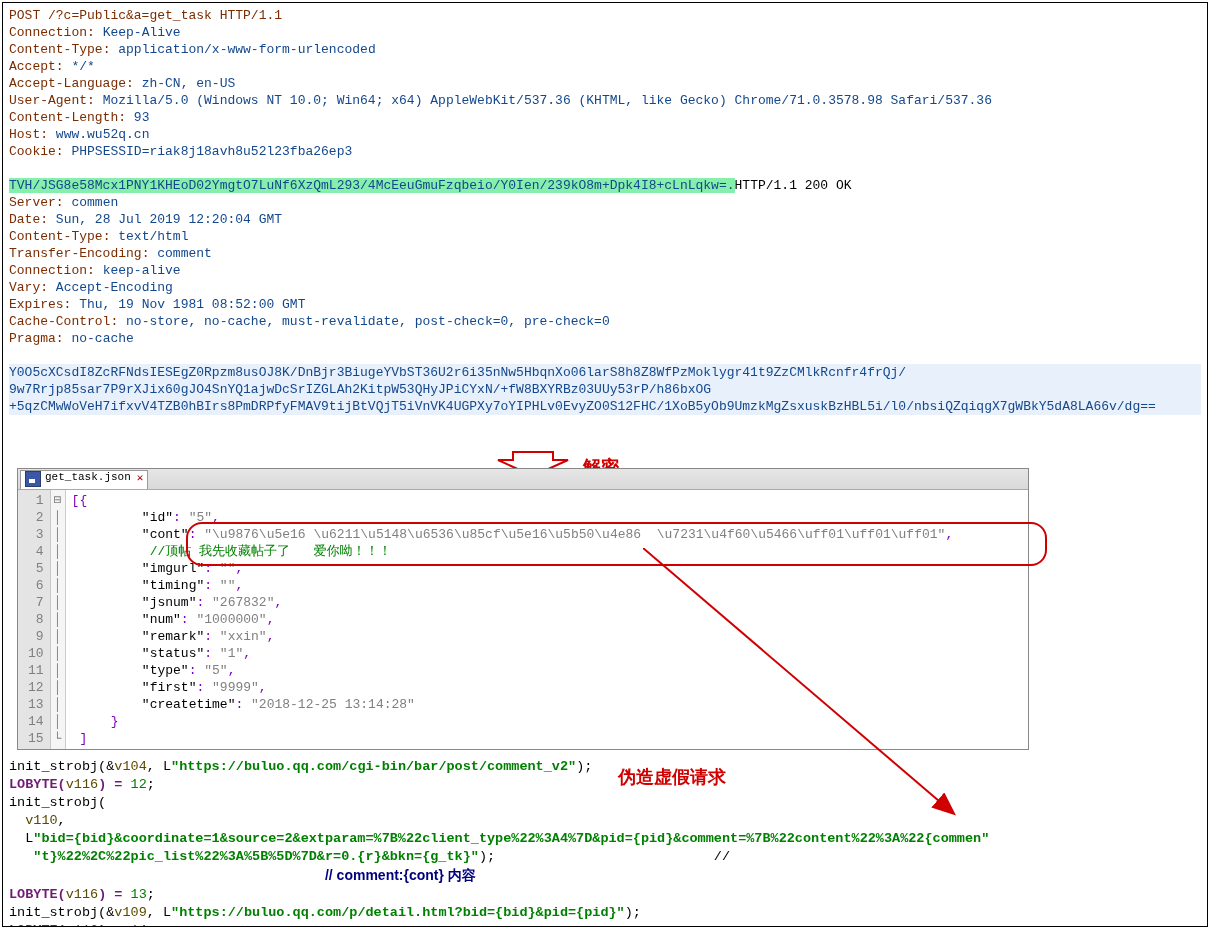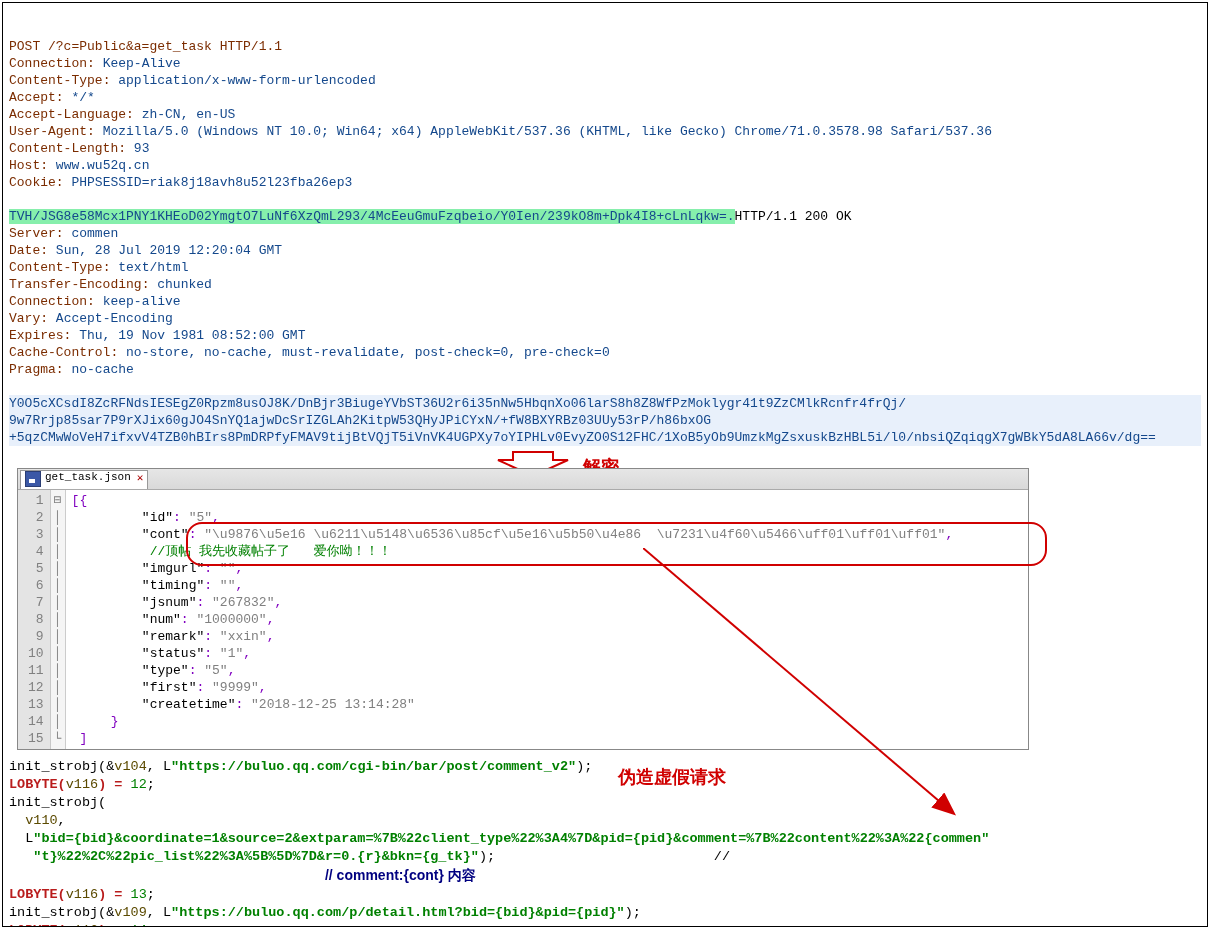--- a/index.html
+++ b/index.html
@@ -14,21 +14,20 @@
     width: 1206px;
     height: 925px;
     margin: 2px;
     position: relative;
     box-sizing: border-box;
     overflow: hidden;
   }
   .http-block {
     padding: 4px 6px 2px 6px;
     line-height: 17px;
-    margin-top: 31px;
   }
   .http-block div { white-space: pre; }
   .hn { color: #7b2c00; } 
   .hv { color: #14488c; } 
   .rline { color: #7b2c00; }
   .body-blob { color: #14488c; background: #86efac; display: inline; }
   .stat-ok { color: #000000; }
   .resp-body { background: #e8f0fb; }
 
   
@@ -164,21 +163,21 @@
   
   .decomp {
     position: absolute;
     left: 6px;
     top: 755px;
     right: 6px;
     line-height: 18px;
     font-size: 13.5px;
   }
   .decomp div { white-space: pre; }
-  .kw { color: #b91c1c; font-weight: bold; text-align: center; }
+  .kw { color: #701a75; font-weight: bold; text-align: center; }
   .dnum { color: #008000; }
   .dstr { color: #008000; font-weight: bold; }
   .dcmt { color: #000080; font-weight: bold; }
   .dvar { color: #5b4a00; }
   .dfun { color: #000; }
   .cjk { font-family: "Microsoft YaHei", Arial, sans-serif; font-size: 14px; }
 </style>
 </head>
 <body>
 
@@ -192,21 +191,21 @@
     <div><span class="hn">Accept-Language</span><span class="hn">: </span><span class="hv">zh-CN, en-US</span></div>
     <div><span class="hn">User-Agent</span><span class="hn">: </span><span class="hv">Mozilla/5.0 (Windows NT 10.0; Win64; x64) AppleWebKit/537.36 (KHTML, like Gecko) Chrome/71.0.3578.98 Safari/537.36</span></div>
     <div><span class="hn">Content-Length</span><span class="hn">: </span><span class="hv">93</span></div>
     <div><span class="hn">Host</span><span class="hn">: </span><span class="hv">www.wu52q.cn</span></div>
     <div><span class="hn">Cookie</span><span class="hn">: </span><span class="hv">PHPSESSID=riak8j18avh8u52l23fba26ep3</span></div>
     <div>&nbsp;</div>
     <div><span class="body-blob">TVH/JSG8e58Mcx1PNY1KHEoD02YmgtO7LuNf6XzQmL293/4McEeuGmuFzqbeio/Y0Ien/239kO8m+Dpk4I8+cLnLqkw=.</span><span class="stat-ok">HTTP/1.1 200 OK</span></div>
     <div><span class="hn">Server</span><span class="hn">: </span><span class="hv">commen</span></div>
     <div><span class="hn">Date</span><span class="hn">: </span><span class="hv">Sun, 28 Jul 2019 12:20:04 GMT</span></div>
     <div><span class="hn">Content-Type</span><span class="hn">: </span><span class="hv">text/html</span></div>
-    <div><span class="hn">Transfer-Encoding</span><span class="hn">: </span><span class="hv">chunked</span></div>
+    <div><span class="hn">Transfer-Encoding</span><span class="hn">: </span><span class="hv">comment</span></div>
     <div><span class="hn">Connection</span><span class="hn">: </span><span class="hv">keep-alive</span></div>
     <div><span class="hn">Vary</span><span class="hn">: </span><span class="hv">Accept-Encoding</span></div>
     <div><span class="hn">Expires</span><span class="hn">: </span><span class="hv">Thu, 19 Nov 1981 08:52:00 GMT</span></div>
     <div><span class="hn">Cache-Control</span><span class="hn">: </span><span class="hv">no-store, no-cache, must-revalidate, post-check=0, pre-check=0</span></div>
     <div><span class="hn">Pragma</span><span class="hn">: </span><span class="hv">no-cache</span></div>
     <div>&nbsp;</div>
     <div class="resp-body"><span class="hv">Y0O5cXCsdI8ZcRFNdsIESEgZ0Rpzm8usOJ8K/DnBjr3BiugeYVbST36U2r6i35nNw5HbqnXo06larS8h8Z8WfPzMoklygr41t9ZzCMlkRcnfr4frQj/</span></div>
     <div class="resp-body"><span class="hv">9w7Rrjp85sar7P9rXJix60gJO4SnYQ1ajwDcSrIZGLAh2KitpW53QHyJPiCYxN/+fW8BXYRBz03UUy53rP/h86bxOG</span></div>
     <div class="resp-body"><span class="hv">+5qzCMwWoVeH7ifxvV4TZB0hBIrs8PmDRPfyFMAV9tijBtVQjT5iVnVK4UGPXy7oYIPHLv0EvyZO0S12FHC/1XoB5yOb9UmzkMgZsxuskBzHBL5i/l0/nbsiQZqiqgX7gWBkY5dA8LA66v/dg==</span></div>
   </div>

